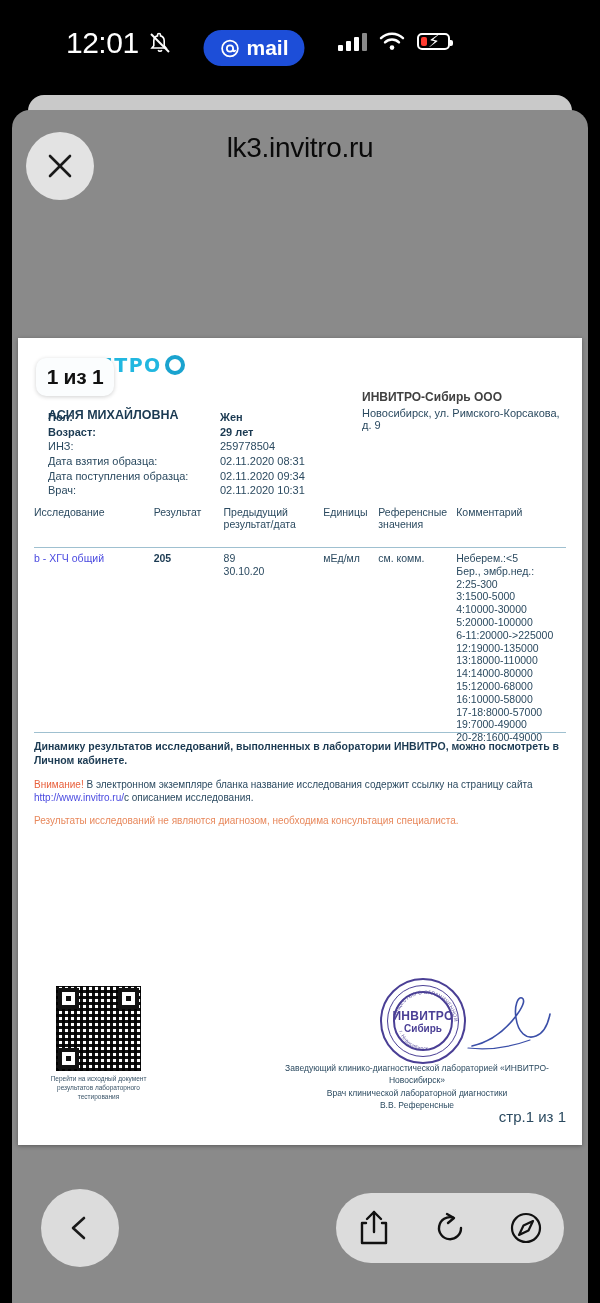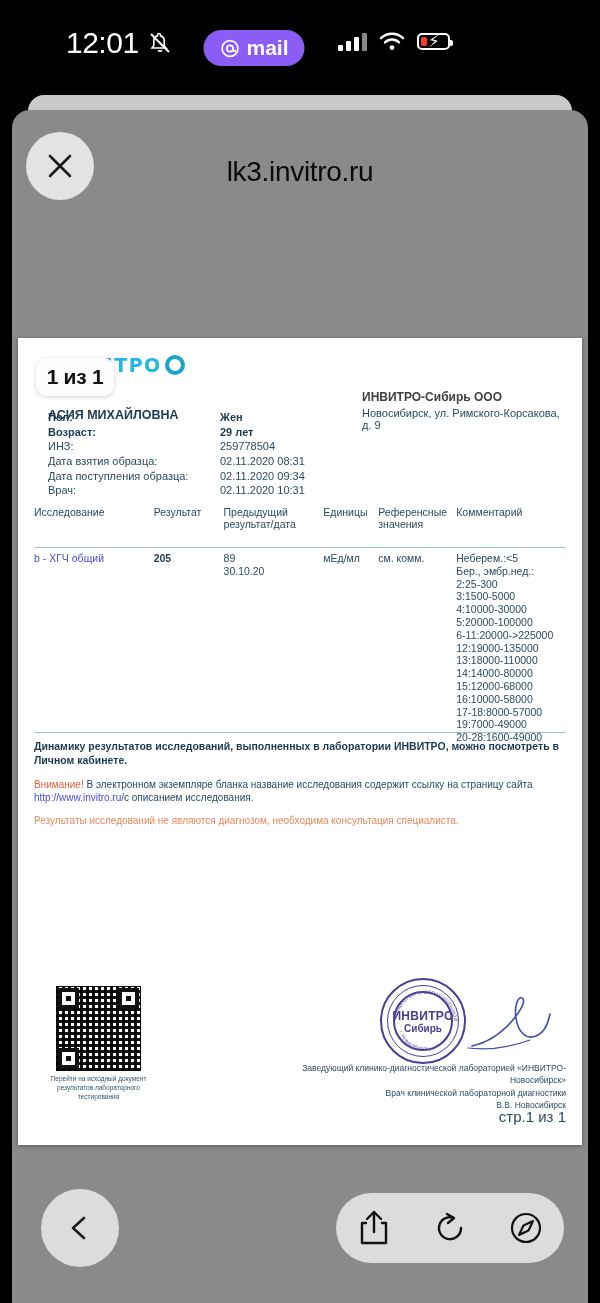--- a/index.html
+++ b/index.html
@@ -18,21 +18,21 @@
     display: flex; align-items: center;
   }
   .sb-left {
     position: absolute; left: 66px; top: 26px;
     display: flex; align-items: center; gap: 9px;
   }
   .sb-time { font-size: 30px; font-weight: 400; letter-spacing: -0.5px; color:#fff; }
   .bell-off { width: 24px; height: 26px; position: relative; }
   .sb-center {
     position: absolute; left: 50%; transform: translateX(-50%); top: 30px;
-    background: #8b5cf6; border-radius: 20px;
+    background: #1d4ed8; border-radius: 20px;
     height: 36px; padding: 0 16px;
     display: flex; align-items: center; gap: 6px;
   }
   .sb-center .at { width: 21px; height: 21px; }
   .sb-center .mail-label {
     color: #fff; font-size: 21px; font-weight: 600; letter-spacing: 0px;
   }
   .sb-right {
     position: absolute; right: 58px; top: 32px;
     display: flex; align-items: center; gap: 12px;
@@ -69,21 +69,21 @@
   }
   .close-btn {
     position: absolute; left: 14px; top: 22px;
     width: 68px; height: 68px; border-radius: 50%;
     background: #e3e3e3;
     display: flex; align-items: center; justify-content: center;
     cursor: pointer;
   }
   .close-btn svg { width: 30px; height: 30px; }
   .url-title {
-    position: absolute; left: 0; top: 46px; width: 576px;
+    position: absolute; left: 0; top: 22px; width: 576px;
     text-align: center; font-size: 28px; font-weight: 500; color: #0a0a0a;
     letter-spacing: -0.3px;
   }
 
   
   .doc-area {
     position: absolute; left: 0; top: 112px; width: 576px; height: 1081px;
     background: #8a8a8a; overflow: hidden;
   }
   .page {
@@ -209,21 +209,21 @@
     border: 2px solid #4a3f95; border-radius: 50%;
   }
   .stamp .s1 { font-size: 12px; font-weight: 700; letter-spacing: .3px; z-index:2; }
   .stamp .s2 { font-size: 10px; font-weight: 700; z-index:2; }
   .stamp-micro {
     position:absolute; left:0; top:0; width:86px; height:86px;
     border-radius:50%; font-size: 4px; color:#4a3f95; opacity:.85;
   }
   .signature { position: absolute; left: 196px; top: 14px; width: 100px; height: 66px; }
   .sign-lines {
-    position: absolute; right: 0; top: 84px; text-align: right;
+    position: absolute; right: 0; top: 84px; text-align: center;
     font-size: 8.5px; color: #2b4a60; line-height: 1.45;
   }
   .page-num {
     position: absolute; right: 16px; bottom: 20px;
     font-size: 15px; color: #2b4a60;
   }
 
   
   .page-pill {
     position: absolute; left: 24px; top: 136px;
@@ -440,21 +440,21 @@
                 <span class="s2">Сибирь</span>
               </div>
               <svg class="signature" viewBox="0 0 100 66">
                 <path d="M8 54 C 26 50, 40 40, 52 24 C 58 16, 62 8, 58 6 C 54 4, 50 14, 52 26 C 54 40, 62 48, 72 44 C 80 41, 84 32, 86 22" fill="none" stroke="#3b4fa8" stroke-width="1.6" stroke-linecap="round"></path>
                 <path d="M4 56 C 22 58, 44 56, 66 48" fill="none" stroke="#3b4fa8" stroke-width="1.2" stroke-linecap="round"></path>
               </svg>
             </div>
             <div class="sign-lines">
               <div>Заведующий клинико-диагностической лабораторией «ИНВИТРО-Новосибирск»</div>
               <div>Врач клинической лабораторной диагностики</div>
-              <div>В.В. Новосибирск</div>
+              <div>В.В. Референсные</div>
             </div>
           </div>
 
           <div class="page-num">стр.1 из 1</div>
 
         </div>
       </div>
 
       <div class="page-pill">1 из 1</div>
     </div>

